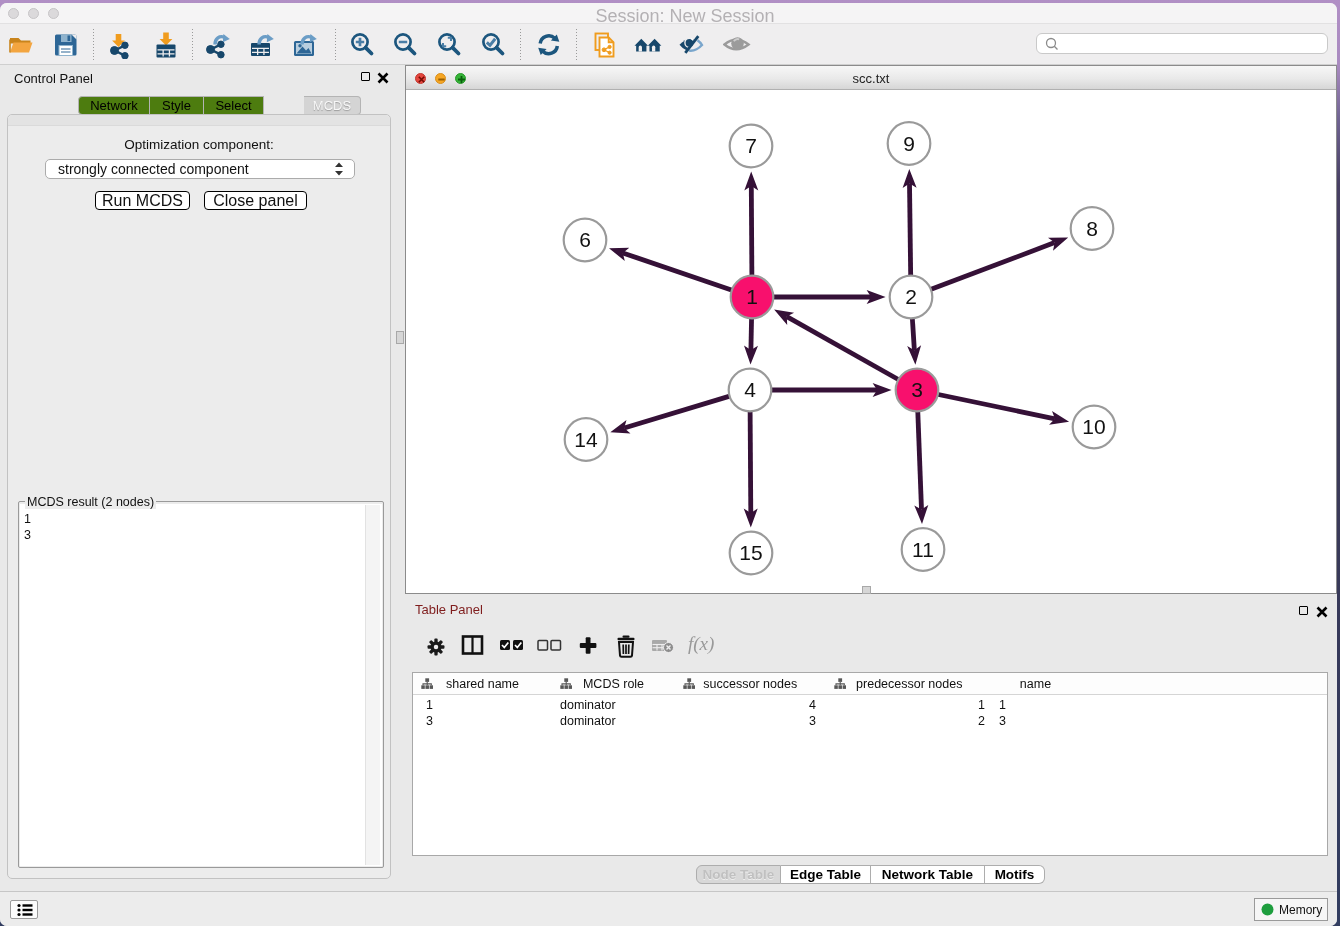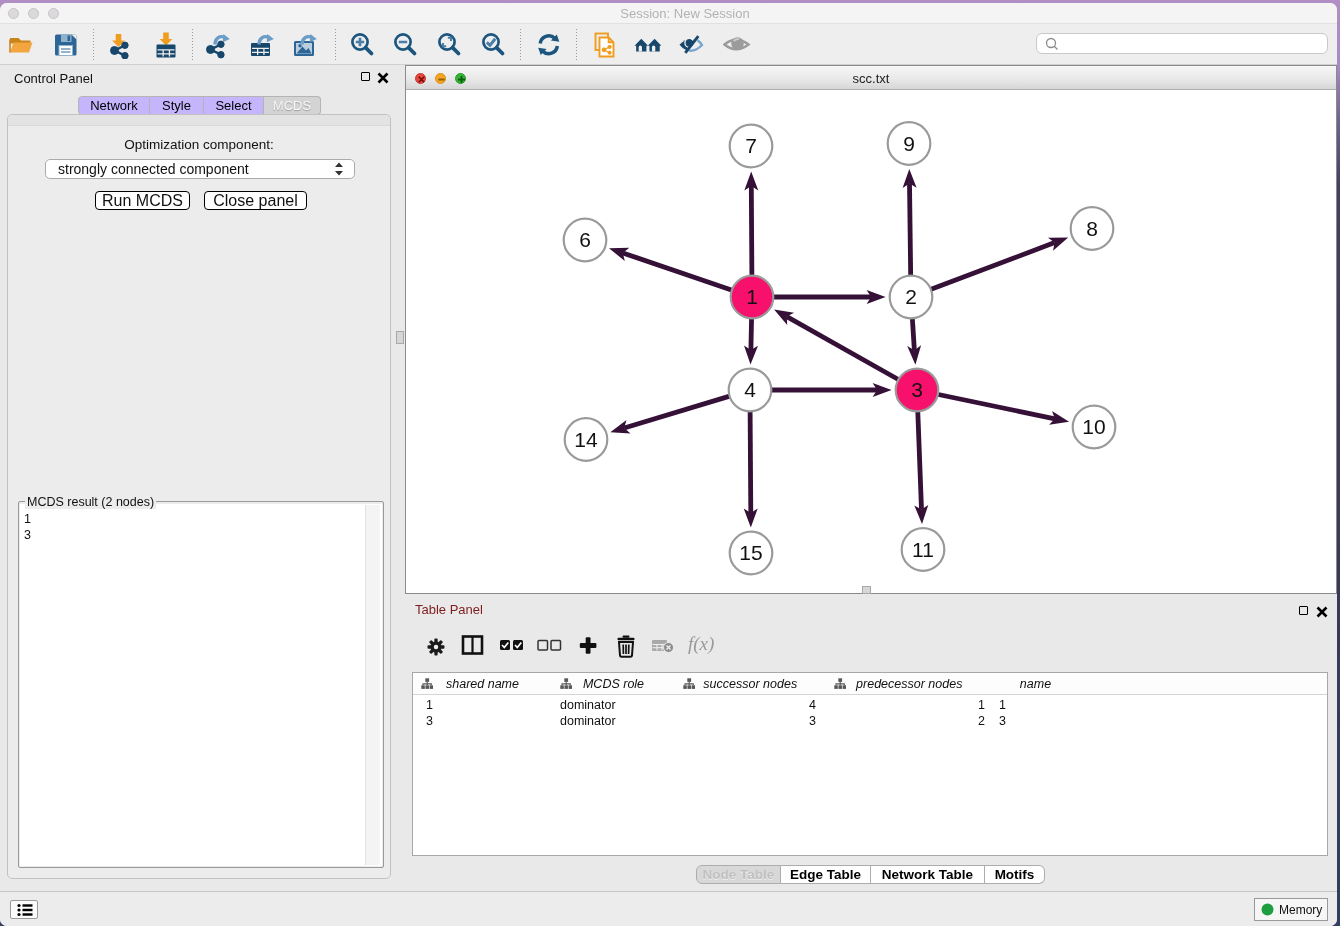--- a/index.html
+++ b/index.html
@@ -4,39 +4,39 @@
 * { margin:0; padding:0; box-sizing:border-box; }
 html,body { width:1340px; height:926px; overflow:hidden; }
 body { font-family:"Liberation Sans", sans-serif; position:relative;
   background:linear-gradient(180deg,#b18fc5 0%,#a98ac0 7%,#6f6391 13%,#473f63 20%,#3d3a58 45%,#36395a 70%,#323d60 100%); }
 .win { position:absolute; left:0; top:3px; width:1337px; height:923px;
   border-radius:7px 7px 7px 7px; overflow:hidden; background:#e9e9e9; }
 .abs { position:absolute; }
 
 .titlebar { position:absolute; left:0; top:0; width:100%; height:20px; background:#f5f4f5; }
 .titlebar .title { position:absolute; left:0; right:0; top:3px; text-align:center;
-  font-size:13px; color:#b4b1b4;margin-left:33px; }
+  font-size:18px; color:#b4b1b4;margin-left:33px; }
 .tl { position:absolute; top:5px; width:11px; height:11px; border-radius:50%;
   background:#dbd9db; border:1px solid #c6c4c6; }
 
 .toolbar { position:absolute; left:0; top:20px; width:100%; height:42px; background:#efeeef;
   border-bottom:1px solid #cfcfcf; border-top:1px solid #e2e1e2;}
 .tbi { position:absolute; top:28px; }
 .tsep { position:absolute; top:26px; width:1px; height:32px;
   background-image:repeating-linear-gradient(180deg,#9a9a9a 0 1px,transparent 1px 3px); }
 .search { position:absolute; left:1036px; top:30px; width:292px; height:21px; background:#fff;
   border:1px solid #c9c9c9; border-radius:6px; }
 
 .cp-head { position:absolute; left:0; top:62px; width:392px; height:28px; }
 .cp-head .t { position:absolute; left:14px; top:6px; font-size:13px; color:#111; }
 .tabs { position:absolute; display:flex; font-size:13px; }
-.tabs .tab { border:1px solid #b4b4b4; border-left:none; background:#c4b5fd; color:#000;
+.tabs .tab { border:1px solid #b4b4b4; border-left:none; background:#4d7c0f; color:#000;
   display:flex; align-items:center; justify-content:center; }
 .tabs .tab:first-child { border-left:1px solid #b4b4b4; border-radius:4px 0 0 4px; }
-.tabs .tab:last-child { border-radius:0 4px 4px 0; }
+.tabs .tab:last-child { border-radius:0 4px 4px 0;margin-left:40px; }
 .tabs .sel { background:#d4d4d4; color:#f8f8f8; text-shadow:0 1px 1px #9a9a9a; }
 .cp-body { position:absolute; left:7px; top:111px; width:384px; height:765px;
   background:#ececec; border:1px solid #c2c2c2; border-radius:5px; }
 .cp-band { position:absolute; left:0; top:0; width:100%; height:11px;
   background:#e3e3e3; border-radius:5px 5px 0 0; border-bottom:1px solid #dadada;}
 .combo { position:absolute; left:37px; top:44px; width:310px; height:20px; background:#fff;
   border:1px solid #ababab; border-radius:5px; font-size:14px; color:#111; line-height:19px;
   padding-left:12px; }
 .btn { position:absolute; height:19px; background:#fff; border:1px solid #000000;
   border-radius:4px; font-size:16px; color:#111; text-align:center; line-height:17px; }
@@ -55,21 +55,21 @@
   background:linear-gradient(180deg,#f7f7f7,#e9e9e9 55%,#d6d6d6); border-bottom:1px solid #b0b0b0; }
 .net .nt-title { position:absolute; left:0; right:0; top:5px; text-align:center; font-size:13px; color:#222; }
 .mtl { position:absolute; top:7px; width:11px; height:11px; border-radius:50%; }
 
 .tp-head { position:absolute; left:405px; top:597px; width:932px; height:26px; }
 .tp-head .t { position:absolute; left:10px; top:2px; font-size:13px; color:#7f1d1d; }
 .tbl { position:absolute; left:412px; top:669px; width:916px; height:184px; background:#fff;
   border:1px solid #a8a8a8; }
 .tbl-h { position:absolute; left:0; top:0; height:22px; background:#fdfdfd;
   border-bottom:1px solid #d5d5d5; font-size:12.5px; color:#111; }
-.tbl-h .lbl { position:absolute; left:0; right:0; top:4px; text-align:center;font-style:italic; }
+.tbl-h .lbl { position:absolute; left:0; right:0; top:4px; text-align:center; }
 .trow { position:absolute; font-size:12.5px; color:#111; }
 .btabs { position:absolute; display:flex; font-size:13.5px; font-weight:bold; }
 .btabs .tab { border:1px solid #adadad; border-left:none; background:#fff; color:#000;
   display:flex; align-items:center; justify-content:center; }
 .btabs .tab:first-child { border-left:1px solid #adadad; border-radius:6px 0 0 6px; }
 .btabs .tab:last-child { border-radius:0 6px 6px 0; }
 .btabs .sel { background:#d8d8d8; color:#c0c0c0; text-shadow:0 1px 0 #efefef; }
 
 .status { position:absolute; left:0; top:888px; width:100%; height:35px; background:#ececec;
   border-top:1px solid #c6c6c6; }

